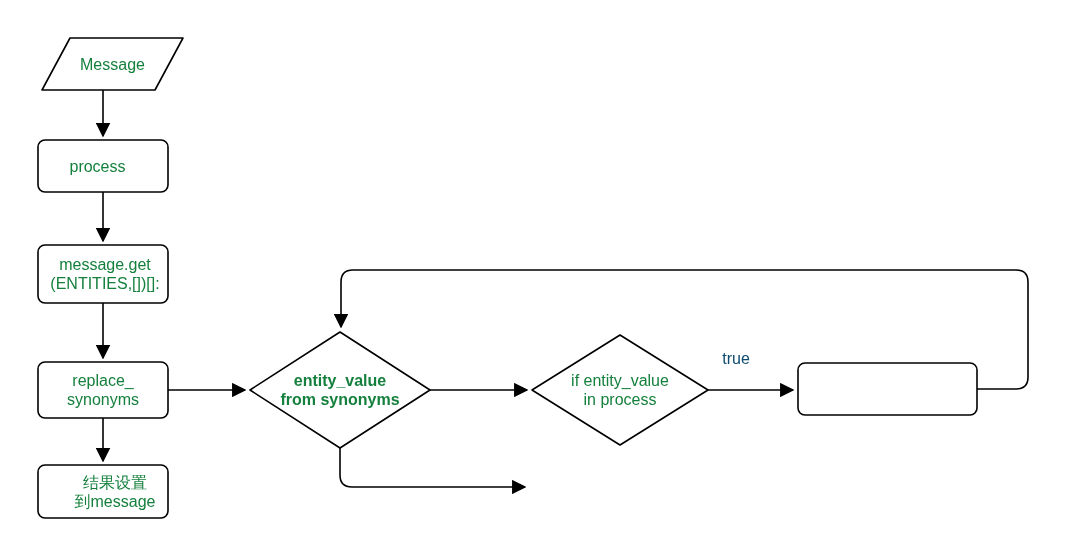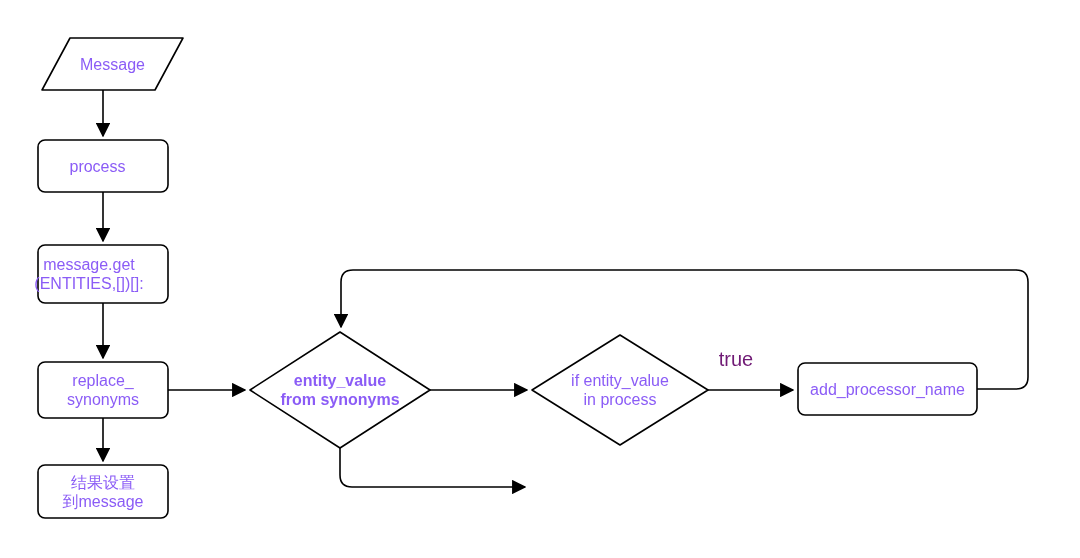--- a/index.html
+++ b/index.html
@@ -20,32 +20,32 @@
     left: 0;
     top: 0;
   }
   .node-label {
     position: absolute;
     display: flex;
     align-items: center;
     justify-content: center;
     text-align: center;
     white-space: pre-line;
-    color: #8b5cf6;
+    color: #15803d;
     font-size: 16px;
     line-height: 19px;
     pointer-events: none;
   }
   .edge-label {
     position: absolute;
     display: flex;
     align-items: center;
     justify-content: center;
-    color: #701a75;
-    font-size: 20px;
+    color: #0c4a6e;
+    font-size: 16px;
     pointer-events: none;
   }
 </style>
 </head>
 <body>
 
 <div class="canvas">
 
   <svg width="1080" height="558" viewBox="0 0 1080 558">
     <defs>
@@ -75,32 +75,31 @@
       <path d="M 708 390 L 793 390" marker-end="url(#arrow)"></path>
       <path d="M 977 389 L 1016 389 Q 1028 389 1028 377 L 1028 282 Q 1028 270 1016 270 L 353 270 Q 341 270 341 282 L 341 327" marker-end="url(#arrow)"></path>
       <path d="M 340 448 L 340 475 Q 340 487 352 487 L 525 487" marker-end="url(#arrow)"></path>
     </g>
   </svg>
 
   <div class="node-label" style="left:42px; top:38px; width:141px; height:52px;">Message</div>
 
   <div class="node-label" style="left:38px; top:140px; width:119px; height:52px;">process</div>
 
-  <div class="node-label" style="left:20px; top:245px; width:138px; height:58px;">message.get
+  <div class="node-label" style="left:36px; top:245px; width:138px; height:58px;">message.get
 (ENTITIES,[])[]:</div>
 
   <div class="node-label" style="left:38px; top:362px; width:130px; height:56px;">replace_
 synonyms</div>
 
-  <div class="node-label" style="left:38px; top:465px; width:130px; height:53px;">结果设置
+  <div class="node-label" style="left:38px; top:465px; width:130px; height:53px;padding-left:12px;">结果设置
 到message</div>
 
   <div class="node-label" style="left:250px; top:358px; width:180px; height:64px;font-weight:bold;">entity_value
 from synonyms</div>
 
   <div class="node-label" style="left:530px; top:358px; width:180px; height:64px;">if entity_value
 in process</div>
 
-  <div class="node-label" style="left:798px; top:363px; width:179px; height:52px;">add_processor_name</div>
 
   <div class="edge-label" style="left:706px; top:348px; width:60px; height:22px;">true</div>
 
 </div>
 
 </body></html>

